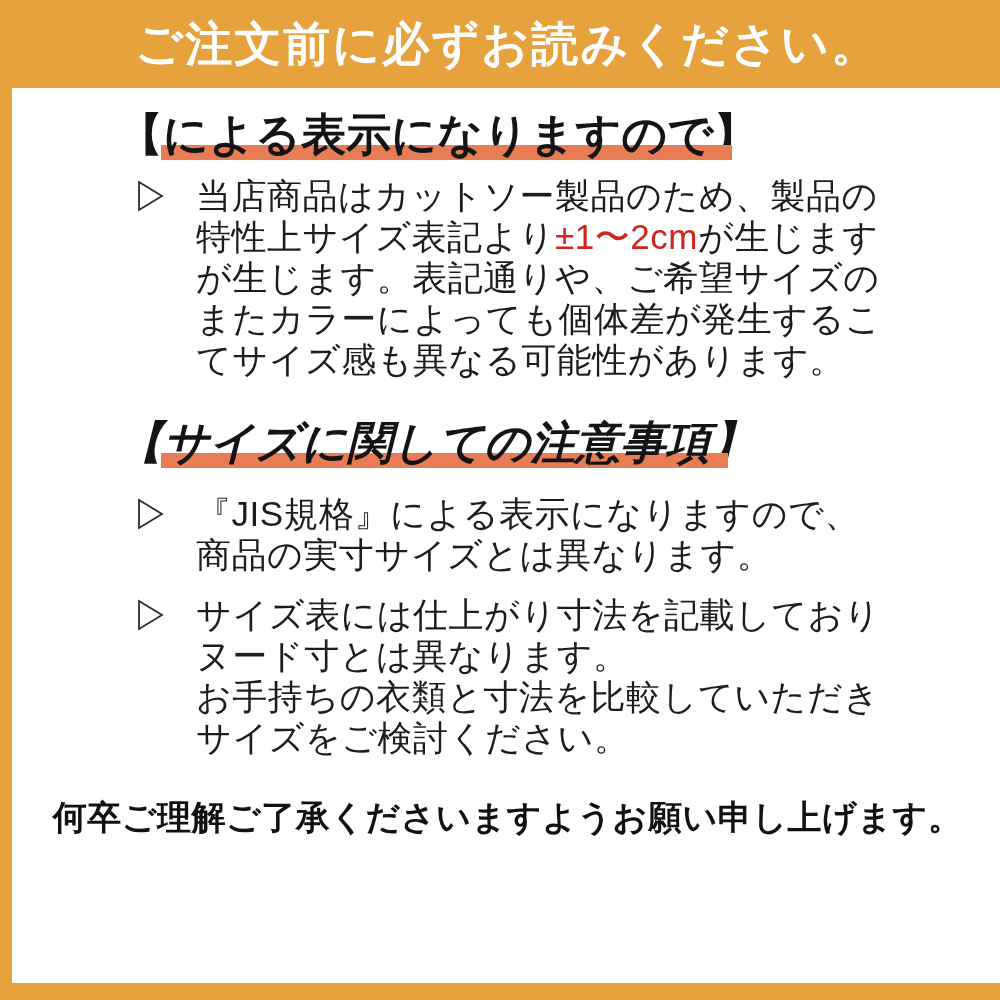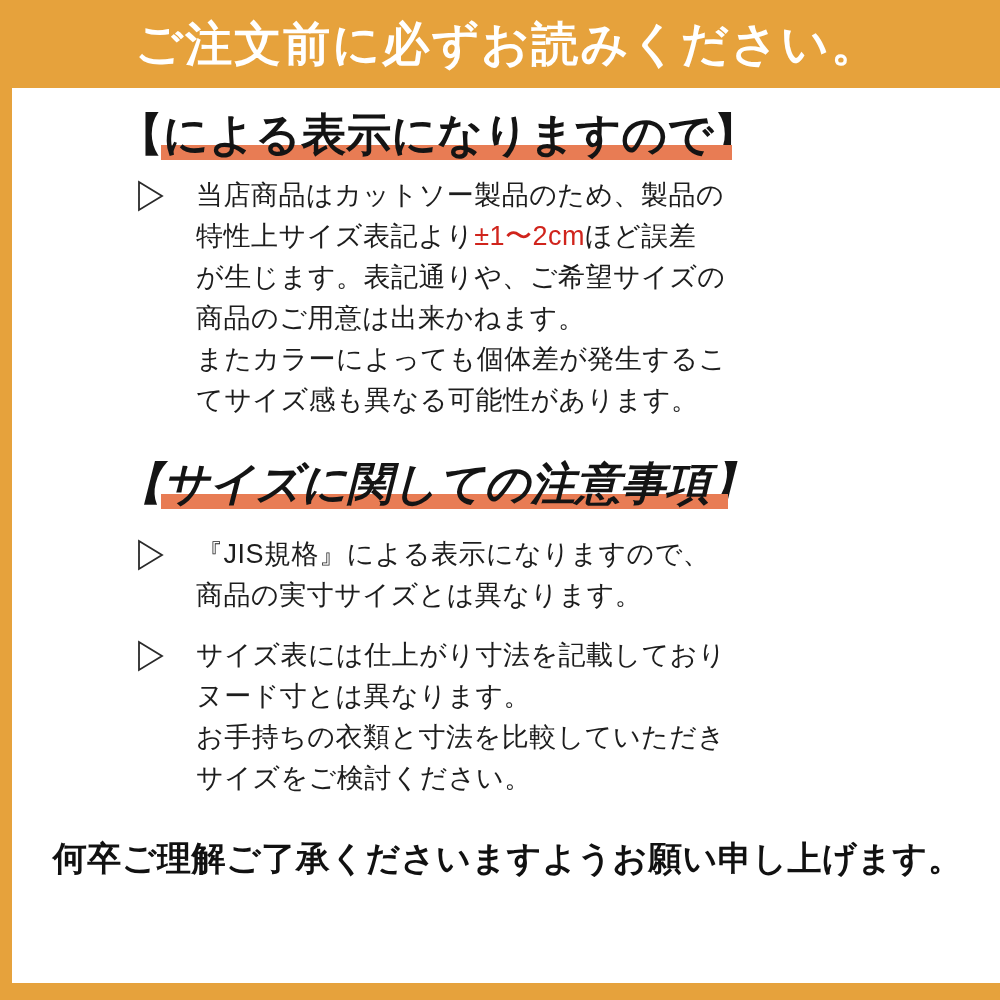--- a/index.html
+++ b/index.html
@@ -49,21 +49,21 @@
     margin: 14px 0 0 125px;
   }
   .bullet.gap-lg { margin-top: 24px; }
   .bullet.gap-md { margin-top: 19px; }
   .tri {
     flex: 0 0 auto;
     width: 27px; height: 32px;
     margin: 5px 32px 0 0;
   }
   .bullet-text {
-    font-size: 27px; line-height: 41px;
+    font-size: 35px; line-height: 41px;
     letter-spacing: 0.5px;
     color: var(--body-text, #1d1d1d);
   }
   .line { white-space: nowrap; }
   .red { color: var(--highlight-text, #D0241C); }
   .footer-message {
     margin-top: 39px;
     text-align: center;
     font-size: 34px; line-height: 41px; font-weight: bold;
     color: #111111;
@@ -83,23 +83,22 @@
   <div class="content">
 
     <div class="heading"><span>【</span><span class="inner">による表示になりますので</span><span>】</span></div>
 
     <div class="bullet">
       <svg class="tri" viewBox="0 0 27 32" xmlns="http://www.w3.org/2000/svg">
         <path d="M2 2 L25 16 L2 30 Z" fill="#ffffff" stroke="#2a2a2a" stroke-width="1.8" stroke-linejoin="miter"></path>
       </svg>
       <div class="bullet-text">
         <div class="line">当店商品はカットソー製品のため、製品の</div>
-        <div class="line"><span>特性上サイズ表記より</span><span class="red">±1〜2cm</span><span>ほど誤差</span></div>
+        <div class="line"><span>特性上サイズ表記より</span><span class="red">±1〜2cm</span><span>が生じます</span></div>
         <div class="line">が生じます。表記通りや、ご希望サイズの</div>
-        <div class="line">商品のご用意は出来かねます。</div>
         <div class="line">またカラーによっても個体差が発生するこ</div>
         <div class="line">てサイズ感も異なる可能性があります。</div>
       </div>
     </div>
 
     <div class="heading second"><span>【</span><span class="inner">サイズに関しての注意事項</span><span>】</span></div>
 
     <div class="bullet gap-lg">
       <svg class="tri" viewBox="0 0 27 32" xmlns="http://www.w3.org/2000/svg">
         <path d="M2 2 L25 16 L2 30 Z" fill="#ffffff" stroke="#2a2a2a" stroke-width="1.8" stroke-linejoin="miter"></path>

